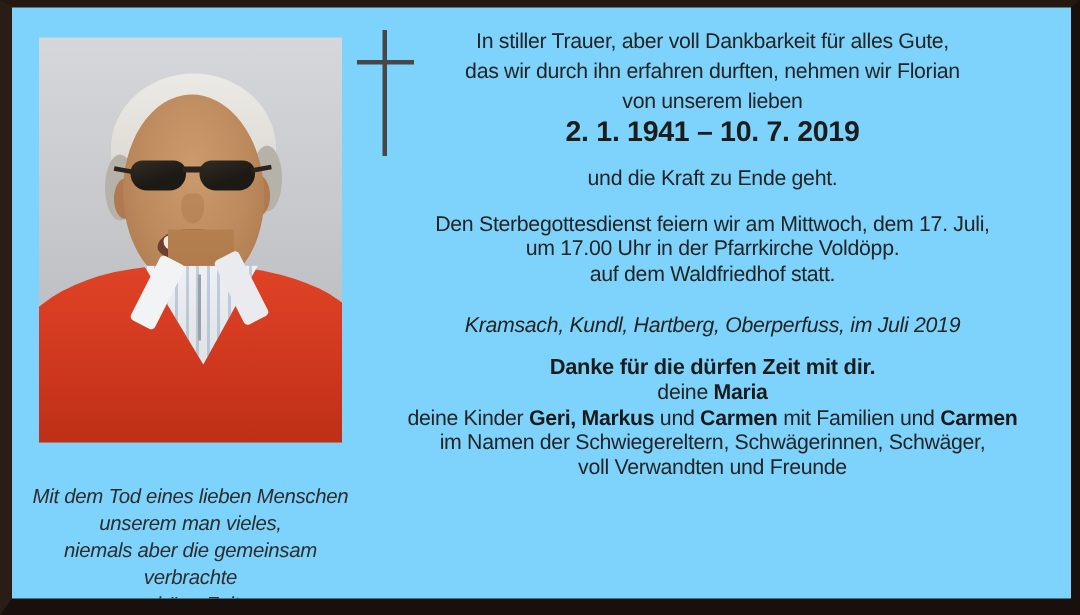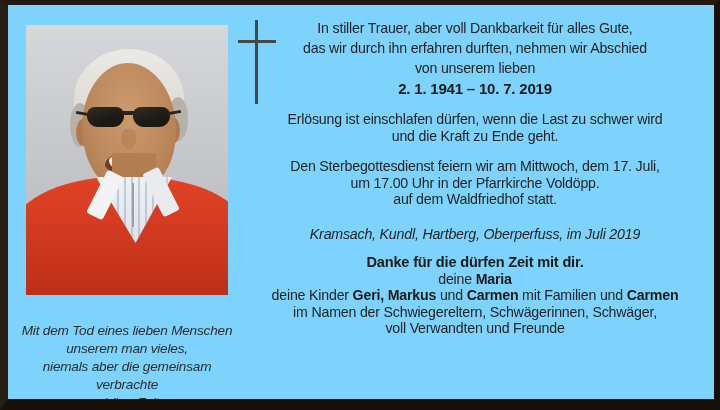--- a/index.html
+++ b/index.html
@@ -96,21 +96,21 @@
     text-align:center; letter-spacing:-0.2px;
   }
   .ln { font-size:14.2px; line-height:20px; color:#242424; }
   .verse .ln, .service .ln { line-height:16.5px; }
   .verse { margin-top:12px; }
   .service { margin-top:14px; }
   .deceased-name {
     margin-top:3px; font-size:31px; font-weight:bold; letter-spacing:-0.6px;
     line-height:36px; color:#171717;
   }
-  .life-dates { font-size:15px; font-weight:bold; line-height:20px; margin-top:1px; color:#1c1c1c; }
+  .life-dates { font-size:19px; font-weight:bold; line-height:20px; margin-top:1px; color:#1c1c1c; }
   .places { margin-top:16px;font-style:italic; }
   .thanks { margin-top:10px; font-weight:bold; font-size:14.6px; line-height:17px; color:#1c1c1c; }
   .sig .ln { line-height:16.5px; }
   .sig b { color:#1a1a1a; }
 
   
   .quote {
     position:absolute; left:4px; top:317px; width:230px;
     text-align:center; font-style:italic; font-size:13.6px;
     line-height:18px; color:#2d2d2d; letter-spacing:-0.2px;
@@ -148,28 +148,27 @@
   </div>
 
   <div class="cross">
     <div class="v"></div>
     <div class="h"></div>
   </div>
 
   <div class="column">
     <div class="intro">
       <div class="ln">In stiller Trauer, aber voll Dankbarkeit für alles Gute,</div>
-      <div class="ln">das wir durch ihn erfahren durften, nehmen wir Abschied</div>
+      <div class="ln">das wir durch ihn erfahren durften, nehmen wir Florian</div>
       <div class="ln">von unserem lieben</div>
     </div>
 
     <div class="life-dates">2. 1. 1941 – 10. 7. 2019</div>
 
     <div class="verse">
-      <div class="ln">Erlösung ist einschlafen dürfen, wenn die Last zu schwer wird</div>
       <div class="ln">und die Kraft zu Ende geht.</div>
     </div>
 
     <div class="service">
       <div class="ln">Den Sterbegottesdienst feiern wir am Mittwoch, dem 17. Juli,</div>
       <div class="ln">um 17.00 Uhr in der Pfarrkirche Voldöpp.</div>
       <div class="ln">auf dem Waldfriedhof statt.</div>
     </div>
 
     <div class="places">

